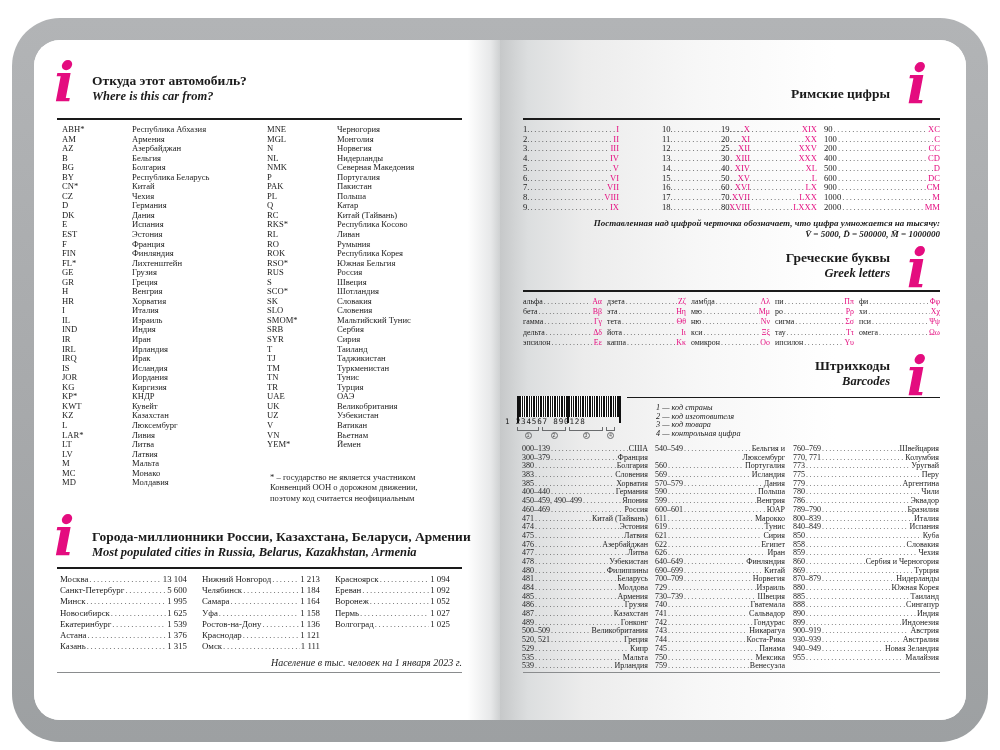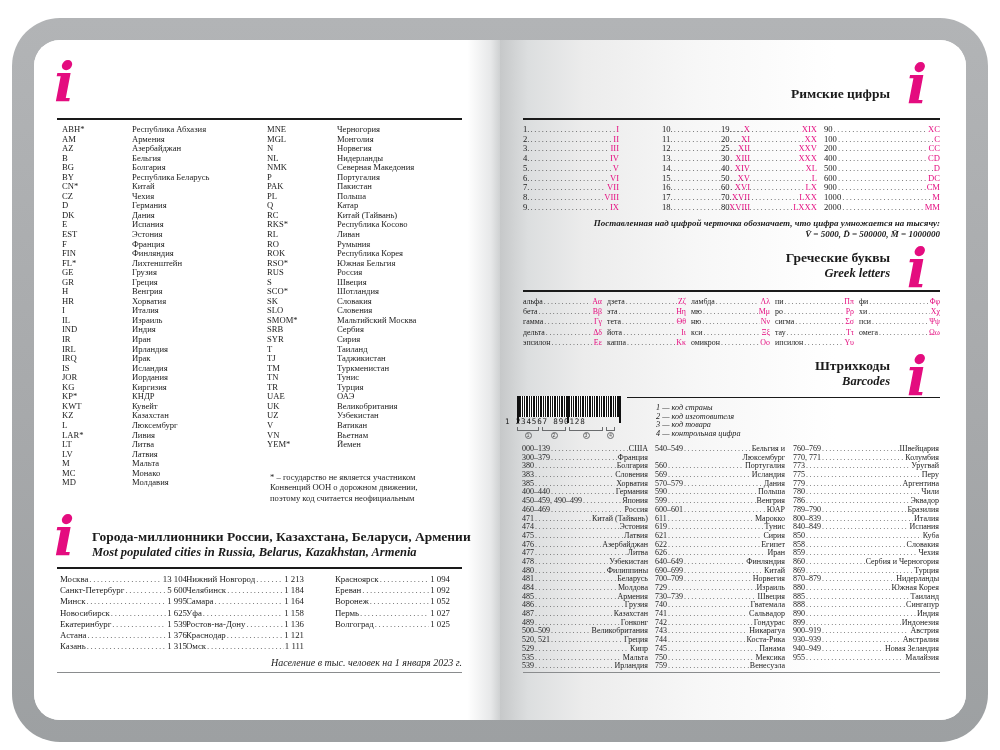--- a/index.html
+++ b/index.html
@@ -57,20 +57,24 @@
     font-family:"Liberation Sans",sans-serif;}
 </style>
 </head>
 <body>
 
 <div class="cover"></div>
 <div class="pages">
 
   <div class="page-left">
     <div class="abs i-icon accent" style="left: 20px; top: 14px; color: rgb(228, 12, 127);">i</div>
+    <div class="abs" style="left:58px;top:33px;">
+      <div class="title-ru">Откуда этот автомобиль?</div>
+      <div class="title-en">Where is this car from?</div>
+    </div>
     <div class="abs rule" style="left:23px;top:78px;width:405px;"></div>
 
     <div class="abs codes-col" style="left:28px;top:85px;width:196px;">
         <div class="crow">
           <span class="ccode">ABH*</span>
           <span class="cname">Республика Абхазия</span>
         </div>
         <div class="crow">
           <span class="ccode">AM</span>
           <span class="cname">Армения</span>
@@ -296,21 +300,21 @@
         <div class="crow">
           <span class="ccode">SK</span>
           <span class="cname">Словакия</span>
         </div>
         <div class="crow">
           <span class="ccode">SLO</span>
           <span class="cname">Словения</span>
         </div>
         <div class="crow">
           <span class="ccode">SMOM*</span>
-          <span class="cname">Мальтийский Москва</span>
+          <span class="cname">Мальтийский Тунис</span>
         </div>
         <div class="crow">
           <span class="ccode">SRB</span>
           <span class="cname">Сербия</span>
         </div>
         <div class="crow">
           <span class="ccode">SYR</span>
           <span class="cname">Сирия</span>
         </div>
         <div class="crow">
@@ -401,21 +405,21 @@
           <span class="lkey">Астана</span>
           <span class="dots"></span>
           <span class="lval">1 376</span>
         </div>
         <div class="lrow">
           <span class="lkey">Казань</span>
           <span class="dots"></span>
           <span class="lval">1 315</span>
         </div>
       </div>
-    <div class="abs cities-col" style="left:152px;top:534px;width:118px;">
+    <div class="abs cities-col" style="left:168px;top:534px;width:118px;">
         <div class="lrow">
           <span class="lkey">Нижний Новгород</span>
           <span class="dots"></span>
           <span class="lval">1 213</span>
         </div>
         <div class="lrow">
           <span class="lkey">Челябинск</span>
           <span class="dots"></span>
           <span class="lval">1 184</span>
         </div>

